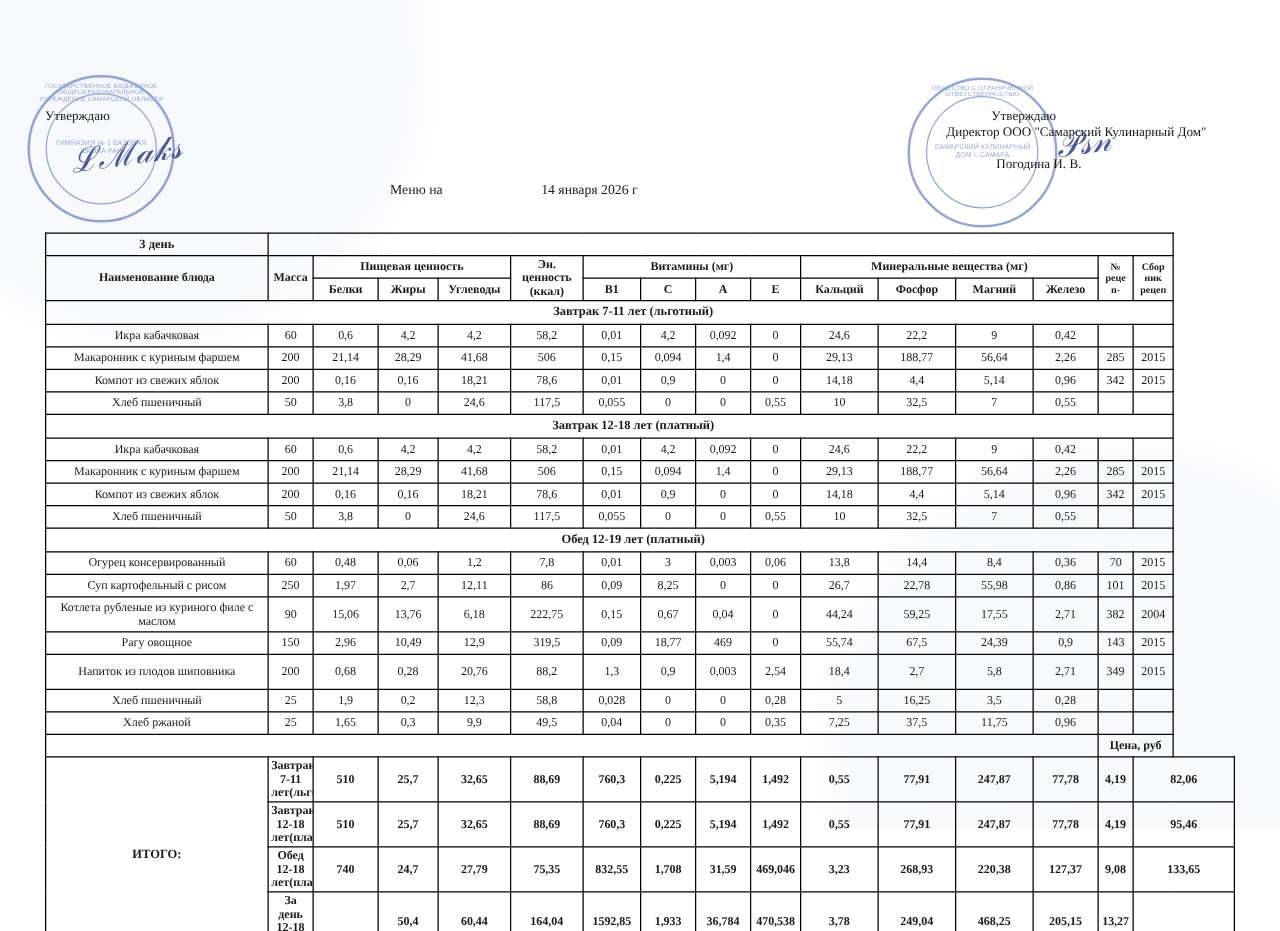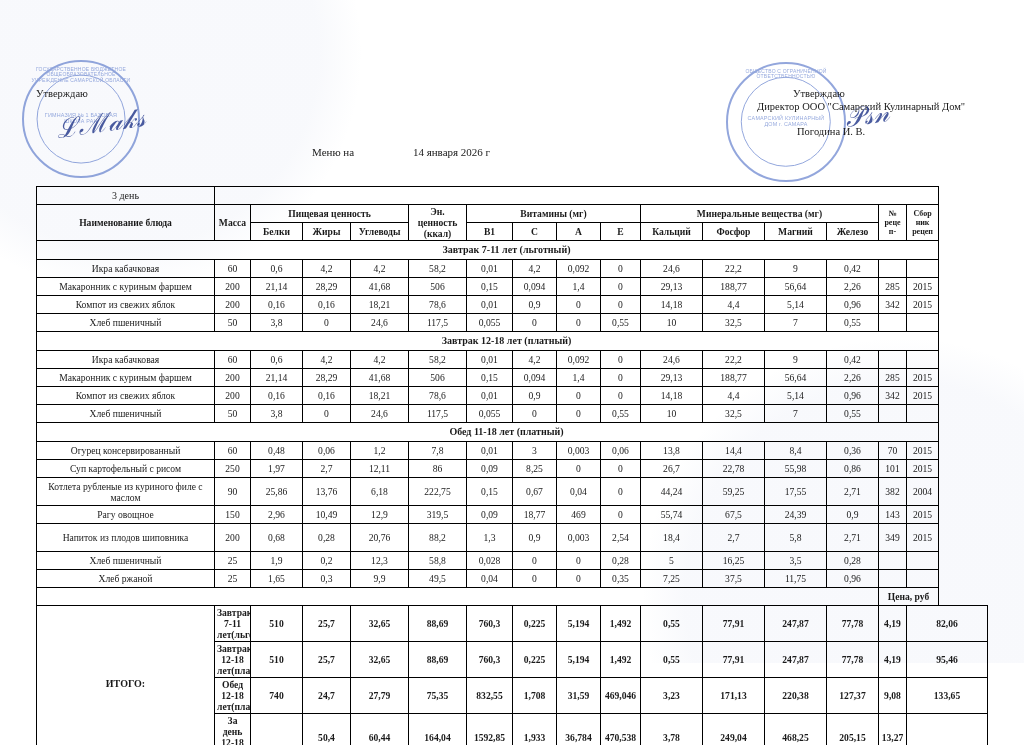--- a/index.html
+++ b/index.html
@@ -64,21 +64,21 @@
     margin-top: 14px;
     margin-left: 40px;
   }
   .menu-date {
     position: absolute;
     left: 312px;
     top: 146px;
     font-size: 11px;
   }
   .menu-date .date {
-    margin-left: 56px;
+    margin-left: 76px;
   }
   
   .sig {
     position: absolute;
     font-family: "DejaVu Serif", serif;
     font-style: italic;
     color: #2b3f8f;
     font-size: 26px;
     transform: rotate(-8deg);
     opacity: .85;
@@ -167,21 +167,21 @@
     text-align: left;
     padding-left: 4px;
   }
   tr.section td {
     font-weight: bold;
     font-size: 10px;
     height: 16px;
     padding-left: 40px;
   }
   td.dayhdr {
-    font-weight: normal;
+    font-weight: bold;
     font-size: 10px;
   }
   td.nb { border: none; }
   .bold { font-weight: bold; }
   .tall { height: 28px; }
   .itogo-label {
     font-weight: bold;
     font-size: 10px;
   }
   .lbl-cell { text-align: left; padding-left: 4px; font-weight: bold; }
@@ -420,21 +420,21 @@
             <td>0</td>
             <td>0,55</td>
             <td>10</td>
             <td>32,5</td>
             <td>7</td>
             <td>0,55</td>
             <td></td>
             <td></td>
           </tr>
           <tr class="section">
-            <td colspan="16">Обед 11-18 лет (платный)</td>
+            <td colspan="16">Обед 12-19 лет (платный)</td>
           </tr>
           <tr>
             <td class="name">Огурец консервированный</td>
             <td>60</td>
             <td>0,48</td>
             <td>0,06</td>
             <td>1,2</td>
             <td>7,8</td>
             <td>0,01</td>
             <td>3</td>
@@ -461,21 +461,21 @@
             <td>26,7</td>
             <td>22,78</td>
             <td>55,98</td>
             <td>0,86</td>
             <td>101</td>
             <td>2015</td>
           </tr>
           <tr class="tall">
             <td class="name">Котлета рубленые из куриного филе с маслом</td>
             <td>90</td>
-            <td>25,86</td>
+            <td>15,06</td>
             <td>13,76</td>
             <td>6,18</td>
             <td>222,75</td>
             <td>0,15</td>
             <td>0,67</td>
             <td>0,04</td>
             <td>0</td>
             <td>44,24</td>
             <td>59,25</td>
             <td>17,55</td>
@@ -598,21 +598,21 @@
             <td class="lbl-cell">Обед 12-18 лет(платный)</td>
             <td class="bold">740</td>
             <td class="bold">24,7</td>
             <td class="bold">27,79</td>
             <td class="bold">75,35</td>
             <td class="bold">832,55</td>
             <td class="bold">1,708</td>
             <td class="bold">31,59</td>
             <td class="bold">469,046</td>
             <td class="bold">3,23</td>
-            <td class="bold">171,13</td>
+            <td class="bold">268,93</td>
             <td class="bold">220,38</td>
             <td class="bold">127,37</td>
             <td class="bold">9,08</td>
             <td colspan="2" class="bold">133,65</td>
           </tr>
           <tr>
             <td class="lbl-cell">За день 12-18 лет</td>
             <td class="bold"></td>
             <td class="bold">50,4</td>
             <td class="bold">60,44</td>

